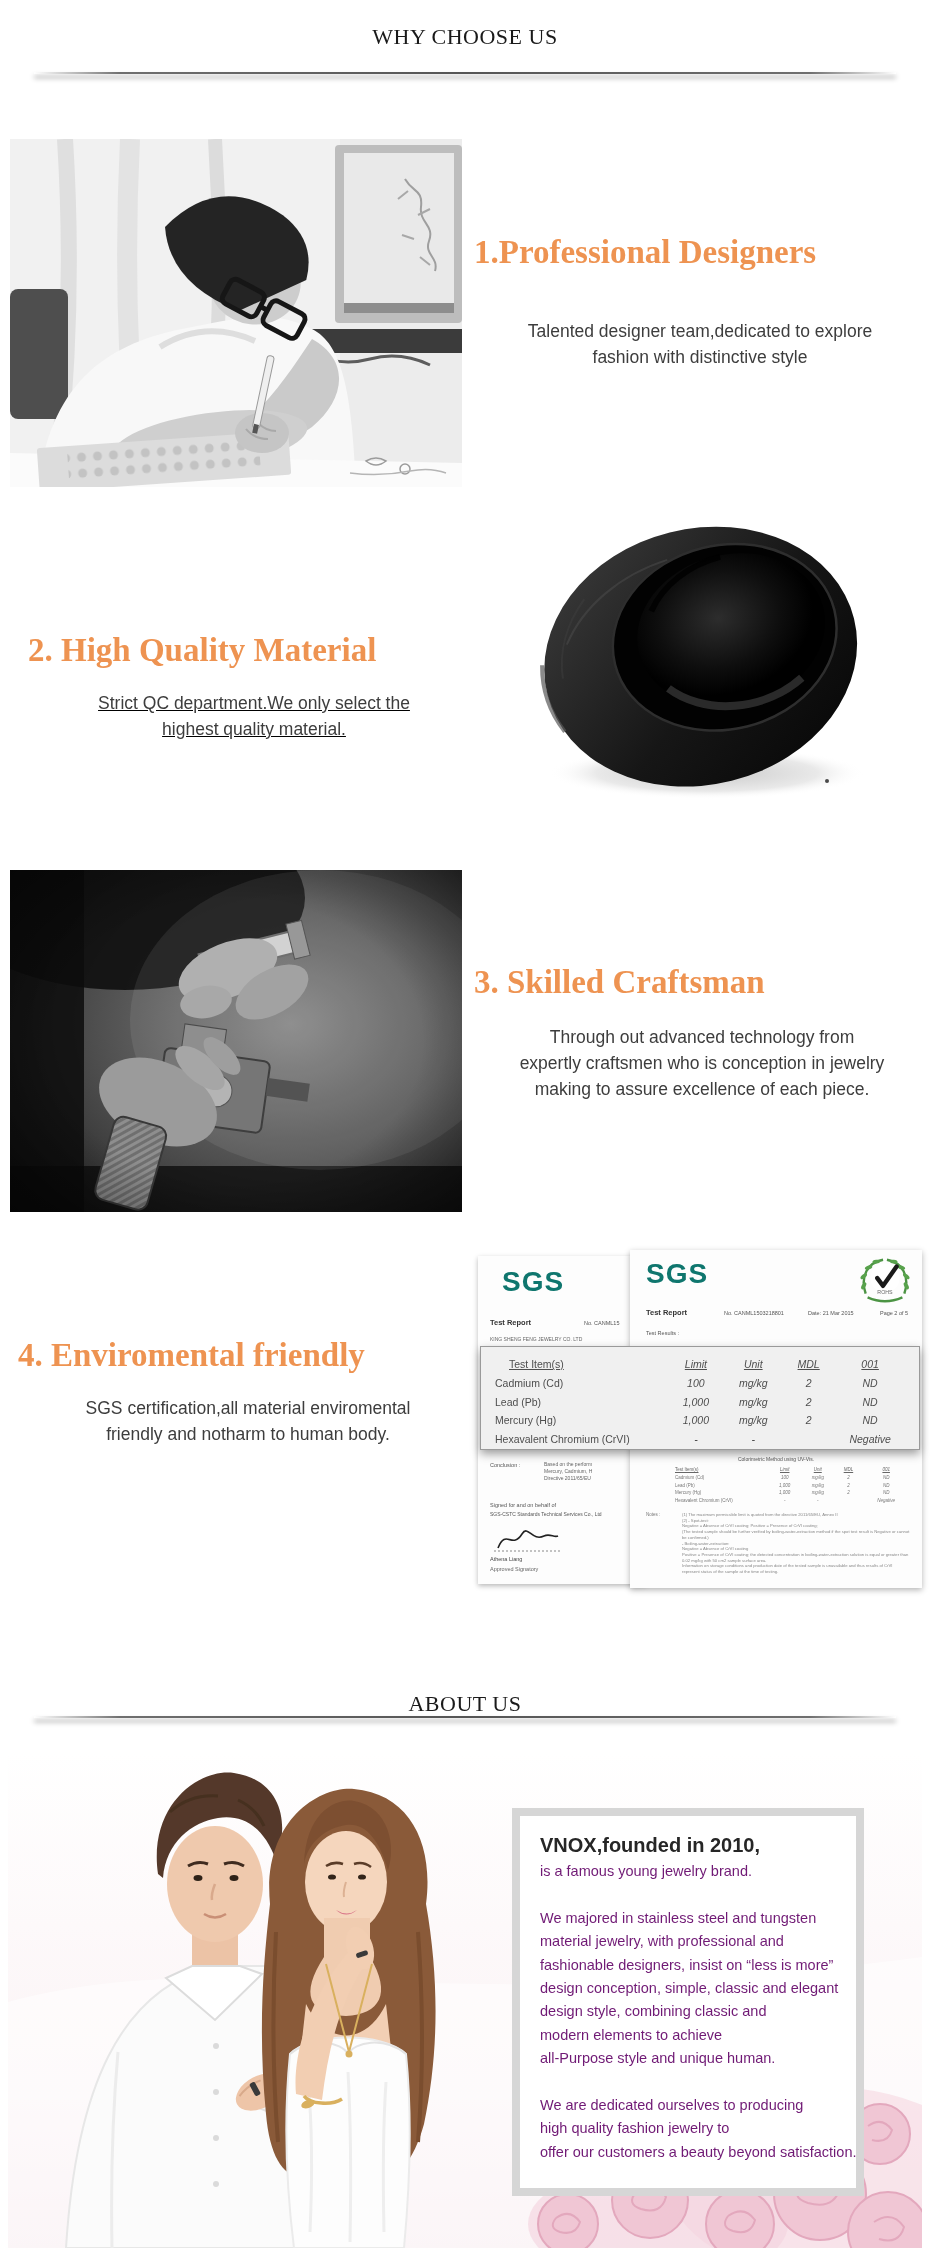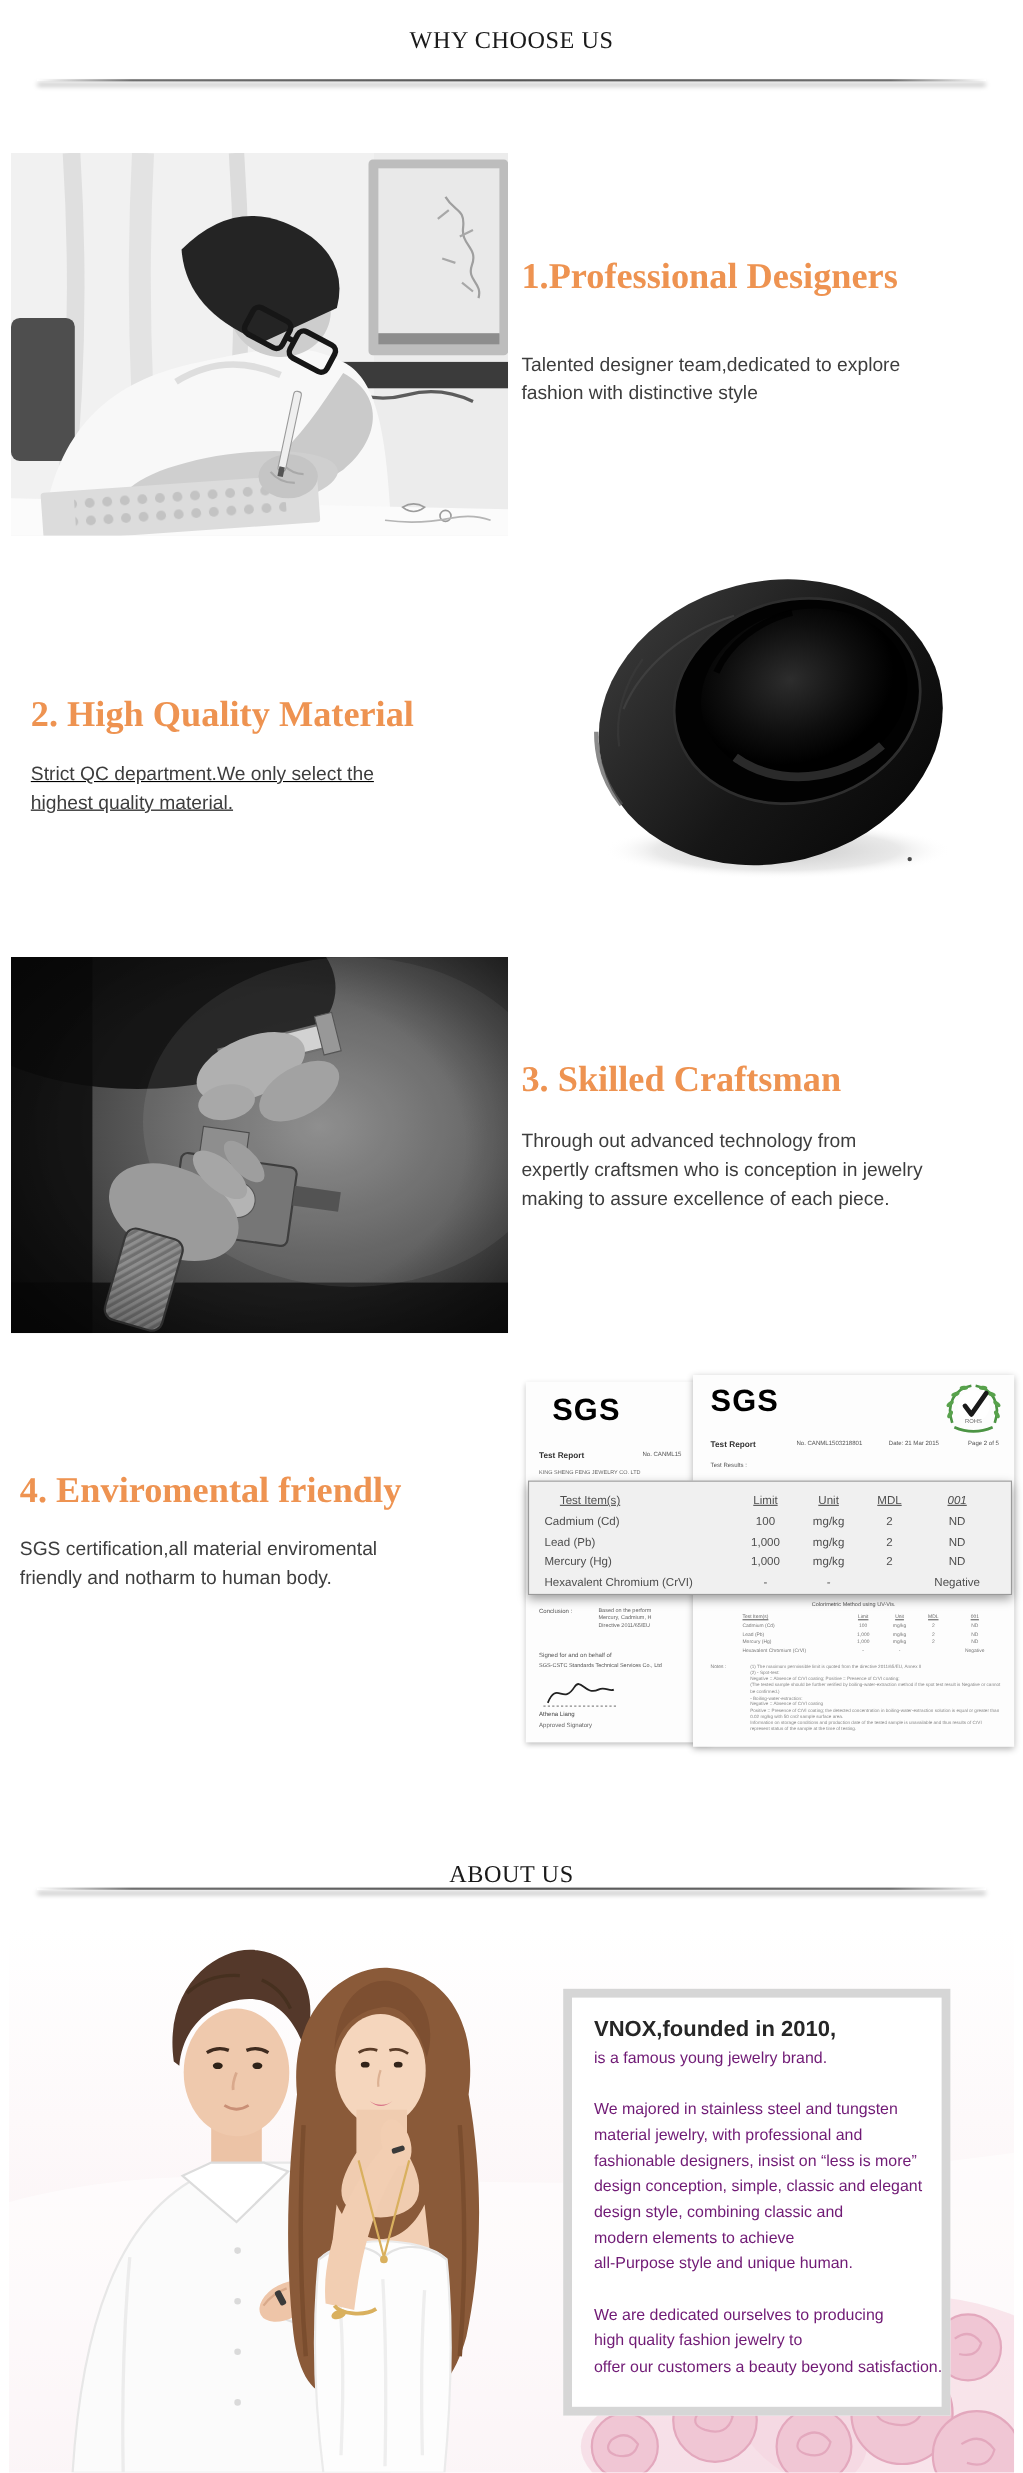--- a/index.html
+++ b/index.html
@@ -12,55 +12,55 @@
   #title-why{top:24px;}
   #title-about{top:1664px;margin-top:27px;}
   .divider{position:absolute;left:34px;width:862px;height:2px;
            background:linear-gradient(90deg,rgba(0,0,0,0),#6f6f6f 10%,#555 50%,#6f6f6f 90%,rgba(0,0,0,0));
            box-shadow:0 4px 5px rgba(0,0,0,.4);}
   #divider-why{top:72px;}
   #divider-about{top:1716px;}
   
   .feature-heading{font-family:"Liberation Serif",serif;font-weight:bold;font-size:33px;color:#ee9351;line-height:40px;}
   .feature-body{margin-top:24px;}
-  .feature-line{font-size:17.5px;line-height:26px;color:#3d3d3d;white-space:nowrap;}
+  .feature-line{font-size:17.5px;line-height:26px;color:#3d3d3d;white-space:nowrap;text-align:center;}
   #col-1{left:474px;top:232px;width:452px;}
   #col-1 .feature-body{margin-top:46px;}
   #col-2{left:28px;top:630px;width:452px;}
   #col-2 .feature-body{margin-top:20px;text-decoration:underline;}
   #col-3{left:474px;top:962px;width:456px;}
   #col-3 .feature-body{margin-top:22px;}
   #col-4{left:18px;top:1335px;width:460px;}
   #col-4 .feature-body{margin-top:20px;}
   
   .photo{position:absolute;overflow:hidden;}
   #img-designer{left:10px;top:139px;width:452px;height:348px;}
   #img-ring{left:495px;top:503px;width:425px;height:320px;}
   #img-craftsman{left:10px;top:870px;width:452px;height:342px;}
   #img-about{left:8px;top:1752px;width:914px;height:496px;}
   .photo svg{display:block;width:100%;height:100%;}
   
   #cert{left:478px;top:1250px;width:444px;height:348px;}
   .cert-page{position:absolute;background:#fdfdfd;}
   #cert-left{left:0;top:6px;width:168px;height:328px;box-shadow:0 2px 5px rgba(0,0,0,.28);}
   #cert-right{left:152px;top:0;width:292px;height:338px;box-shadow:0 2px 6px rgba(0,0,0,.30);}
-  .sgs-logo{position:absolute;font-weight:bold;font-size:28px;color:#000000;letter-spacing:1px;}
+  .sgs-logo{position:absolute;font-weight:bold;font-size:28px;color:#0f766e;letter-spacing:1px;}
   .c-bold{position:absolute;font-weight:bold;font-size:7.5px;color:#333;}
   .c-sm{position:absolute;font-size:5.5px;color:#555;white-space:nowrap;}
   .c-xs{position:absolute;font-size:5px;color:#666;white-space:nowrap;}
   .c-lines{position:absolute;font-size:5px;line-height:7px;color:#666;}
   #cert-table{position:absolute;left:2px;top:96px;width:440px;height:104px;background:#f0f0f0;
               border:1px solid #9a9a9a;box-shadow:0 4px 9px rgba(0,0,0,.38);
               box-sizing:border-box;padding:7px 14px 0 14px;}
   .ct-grid{display:grid;grid-template-columns:42% 14% 14% 13% 17%;}
   .ct-h{font-size:10.5px;color:#4e4e4e;text-decoration:underline;line-height:20px;}
   .ct-h.first{padding-left:14px;}
   .ct-h.last{font-style:italic;}
   .ct-c{font-size:10.5px;color:#4e4e4e;line-height:18.5px;white-space:nowrap;}
-  .ct-center{text-align:center;}
+  .ct-center{text-align:center;font-style:italic;}
   .mini-table{position:absolute;left:45px;top:216px;width:236px;display:grid;
               grid-template-columns:40% 13% 15% 11% 21%;}
   .mt-h{font-size:4.5px;color:#666;text-decoration:underline;line-height:8px;}
   .mt-c{font-size:4.5px;color:#777;line-height:7.5px;white-space:nowrap;}
   .notes-label{position:absolute;left:16px;top:262px;font-size:4.5px;color:#777;}
   .notes{position:absolute;left:52px;top:262px;width:228px;}
   .note-line{font-size:4.2px;line-height:5.7px;color:#888;}
   .rule{position:absolute;left:16px;right:16px;top:112px;border-top:1px solid #e4e4e4;}
   
   #about-box{position:absolute;left:512px;top:1808px;width:352px;height:388px;background:#fff;

